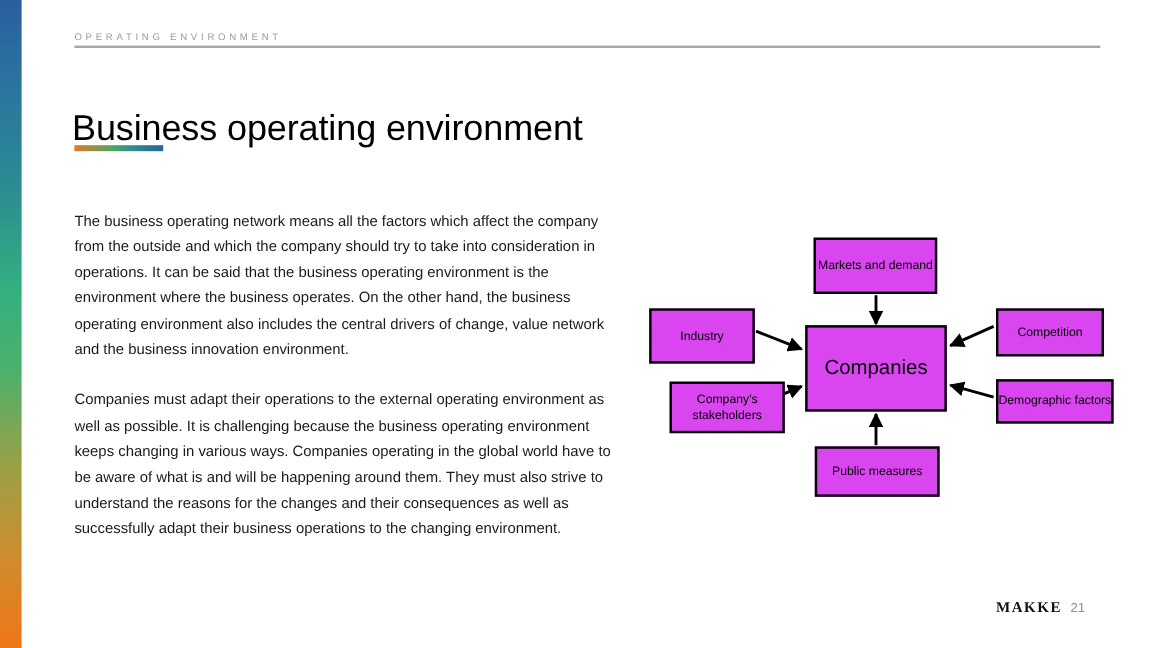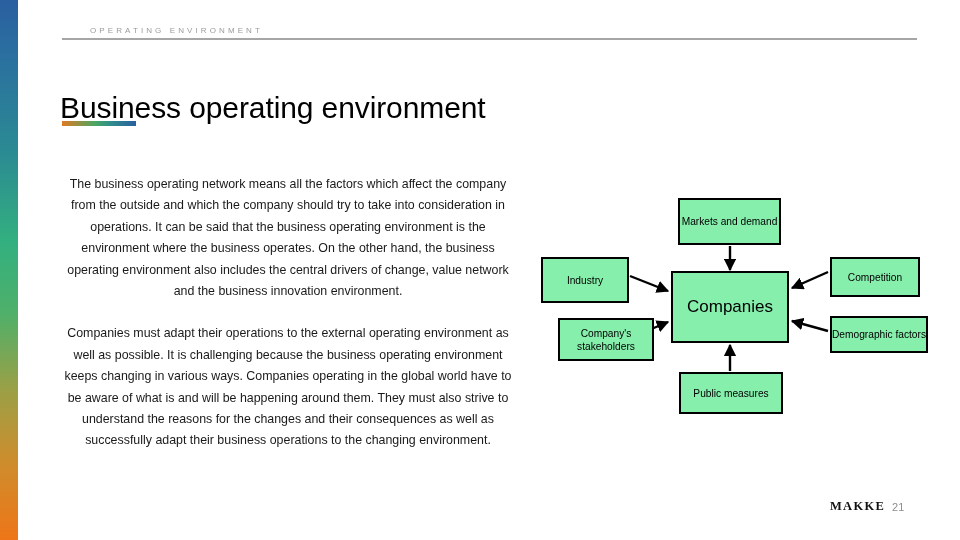--- a/index.html
+++ b/index.html
@@ -36,21 +36,20 @@
   
   #eyebrow {
     position: absolute;
     left: 62px;
     top: 26px;
     font-size: 8px;
     letter-spacing: 3.1px;
     color: #9b9b9b;
     font-family: "Liberation Sans", sans-serif;
     white-space: nowrap;
-    margin-left: 28px;
   }
   #header-rule {
     position: absolute;
     left: 62px;
     top: 38px;
     width: 855px;
     height: 2px;
     background: #a6a6a6;
   }
 
@@ -81,37 +80,36 @@
     left: 62px;
     top: 174px;
     width: 452px;
   }
   .para {
     font-size: 12.4px;
     line-height: 21.4px;
     color: #1a1a1a;
     margin: 0;
     font-family: "Liberation Sans", sans-serif;
-    text-align: center;
   }
   #para-2 { margin-top: 21px; }
 
   
   #diagram {
     position: absolute;
     left: 0;
     top: 0;
     width: 960px;
     height: 540px;
     pointer-events: none;
   }
   .node {
     position: absolute;
     border: 2px solid #000000;
-    background: #86efac;
+    background: #d946ef;
     box-sizing: border-box;
     display: flex;
     align-items: center;
     justify-content: center;
     text-align: center;
     font-size: 10.2px;
     line-height: 13px;
     color: #000000;
     font-family: "Liberation Sans", sans-serif;
   }

